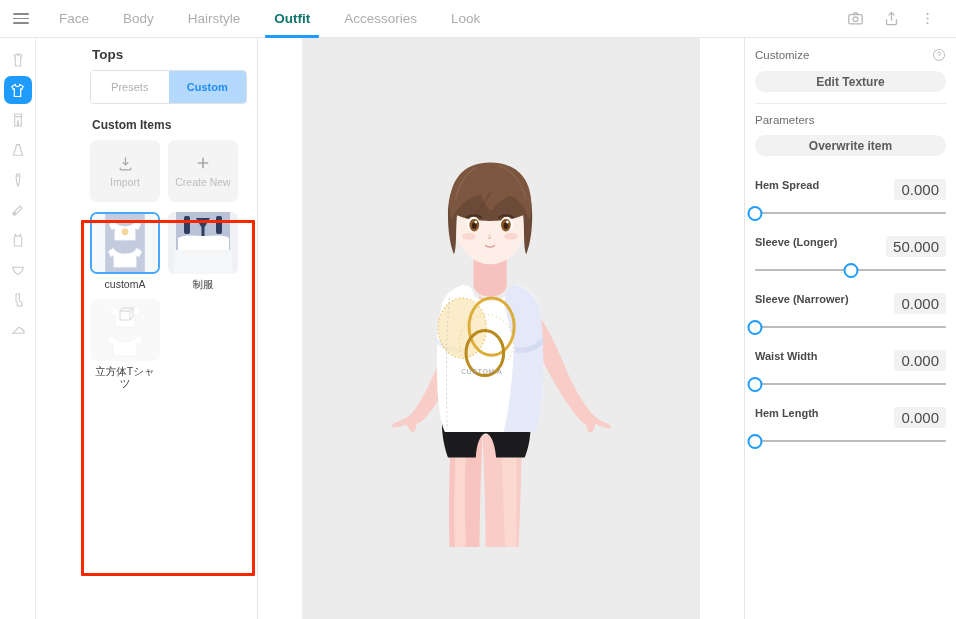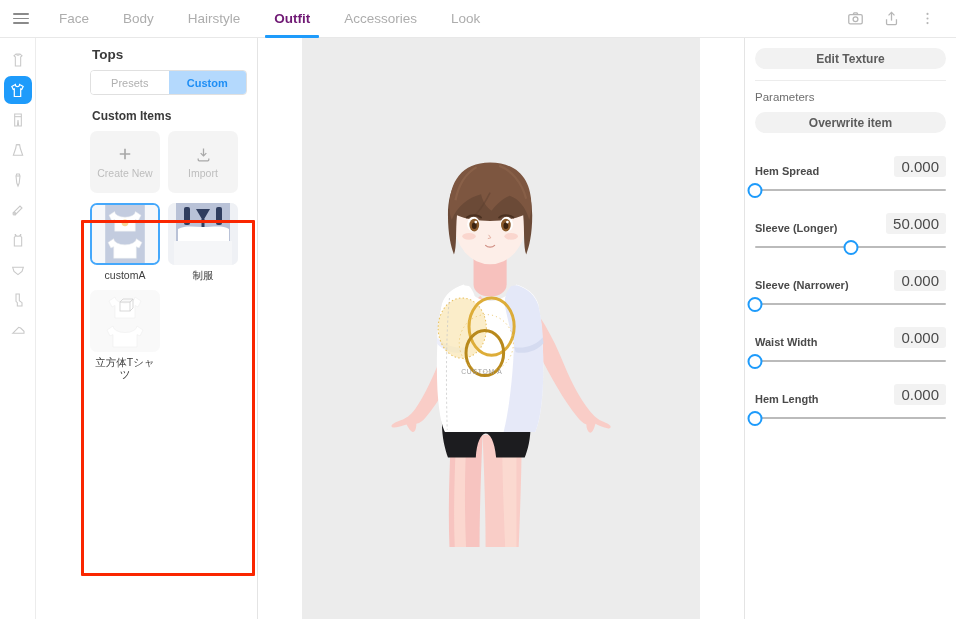--- a/index.html
+++ b/index.html
@@ -26,21 +26,21 @@
   }
   .hamburger span { display: block; width: 16px; height: 1.5px; background: #8a8a8a; border-radius: 1px; }
 
   .tabs { display: flex; align-items: center; height: 38px; }
   .tab {
     position: relative;
     padding: 0 17px; height: 38px;
     display: flex; align-items: center; justify-content: center;
     font-size: 13.5px; color: #adadad; cursor: pointer; white-space: nowrap;
   }
-  .tab.active { color: #701a75; font-weight: bold; }
+  .tab.active { color: #0f766e; font-weight: bold; }
   .tab.active::after {
     content: ""; position: absolute; left: 8px; right: 8px; bottom: 0;
     height: 3px; background: #1e9bfb; border-radius: 1px;
   }
 
   .topbar-right {
     margin-left: auto; display: flex; align-items: center;
     gap: 6px; padding-right: 14px;
   }
   .tb-icon {
@@ -71,21 +71,21 @@
     border-right: 1px solid #e4e4e4;
     padding: 0 10px;
     position: relative;
     display: flex; flex-direction: column;
   }
   .panel-title {
     font-size: 13.5px; font-weight: bold; color: #3a3a3a;
     margin: 9px 0 8px 2px;
   }
   .seg {
-    display: flex; height: 25px; border: 1px solid #e0e0e0; border-radius: 4px;
+    display: flex; height: 34px; border: 1px solid #e0e0e0; border-radius: 4px;
     overflow: hidden; margin-bottom: 14px;
   }
   .seg-btn {
     flex: 1; display: flex; align-items: center; justify-content: center;
     font-size: 11px; color: #b0b0b0; cursor: pointer; background: #ffffff;
   }
   .seg-btn.active { background: #b4d9fd; color: #1e8ef5; font-weight: bold; }
 
   .subtitle { font-size: 12px; font-weight: bold; color: #3a3a3a; margin: 0 0 8px 2px; }
 
@@ -128,21 +128,21 @@
   .pill {
     height: 21px; border-radius: 11px; background: #f2f2f2;
     display: flex; align-items: center; justify-content: center;
     font-size: 12px; color: #5c5c5c; cursor: pointer; margin-bottom: 9px;
     font-weight: bold;
   }
   .rp-divider { height: 1px; background: #ececec; margin: 2px 0 10px 0; }
   .rp-section { font-size: 11.5px; color: #6e6e6e; margin-bottom: 9px; }
 
   .slider-block { margin-top: 14px; }
-  .slider-row { display: flex; align-items: flex-end; justify-content: space-between; }
+  .slider-row { display: flex; align-items: flex-start; justify-content: space-between; }
   .slider-label { font-size: 11px; color: #4a4a4a; font-weight: bold; }
   .slider-val {
     font-size: 15px; color: #4a4a4a; background: #f2f2f2;
     border-radius: 3px; padding: 2px 7px; min-width: 48px; text-align: center;
   }
   .track-wrap { position: relative; height: 18px; margin-top: 4px; }
   .track {
     position: absolute; left: 0; right: 0; top: 8px; height: 2px; background: #bbbbbb; border-radius: 1px;
   }
   .thumbdot {
@@ -259,36 +259,36 @@
       <div class="panel-title">Tops</div>
 
       <div class="seg">
         <div class="seg-btn">Presets</div>
         <div class="seg-btn active">Custom</div>
       </div>
 
       <div class="subtitle">Custom Items</div>
 
       <div class="tile-grid" style="margin-bottom:10px;">
-        <div class="tile-wrap">
-          <div class="tile">
-            <svg width="18" height="18" viewBox="0 0 24 24" fill="none" stroke="#a8a8a8" stroke-width="2.2">
-              <path d="M12 5v14M5 12h14"></path>
-            </svg>
-            <span>Create New</span>
-          </div>
-        </div>
         <div class="tile-wrap">
           <div class="tile">
             <svg width="17" height="17" viewBox="0 0 24 24" fill="none" stroke="#a8a8a8" stroke-width="1.8">
               <path d="M12 3.5v10"></path>
                 <path d="M8 10l4 4 4-4"></path>
                 <path d="M4.5 17.5v2a1.5 1.5 0 001.5 1.5h12a1.5 1.5 0 001.5-1.5v-2"></path>
             </svg>
             <span>Import</span>
+          </div>
+        </div>
+        <div class="tile-wrap">
+          <div class="tile">
+            <svg width="18" height="18" viewBox="0 0 24 24" fill="none" stroke="#a8a8a8" stroke-width="2.2">
+              <path d="M12 5v14M5 12h14"></path>
+            </svg>
+            <span>Create New</span>
           </div>
         </div>
       </div>
 
       <div class="tile-grid">
 
         <div class="tile-wrap">
           <div class="thumb selected">
             <svg width="100%" height="100%" viewBox="0 0 70 62" preserveAspectRatio="none">
               <rect width="70" height="62" fill="#f7f8fa"></rect>
@@ -397,20 +397,30 @@
 
         <ellipse cx="222" cy="168" rx="9" ry="4.5" fill="#f9c6bd" opacity=".6"></ellipse>
         <ellipse cx="278" cy="168" rx="9" ry="4.5" fill="#f9c6bd" opacity=".6"></ellipse>
 
         <path d="M248 166 L251 170 L247 171" stroke="#e0a89a" stroke-width="1.2" fill="none"></path>
         <path d="M244 180 C247 183 253 183 256 180" stroke="#d08f84" stroke-width="1.6" fill="none" stroke-linecap="round"></path>
       </svg>
     </div>
 
     <div class="rightpanel">
+      <div class="rp-head">
+        <span class="rp-title">Customize</span>
+        <span class="helpicon">
+          <svg width="14" height="14" viewBox="0 0 24 24" fill="none" stroke="currentColor" stroke-width="1.8">
+            <circle cx="12" cy="12" r="9.5"></circle>
+            <path d="M9.6 9.3a2.5 2.5 0 114.3 1.9c-.9.9-1.9 1.3-1.9 2.6"></path>
+            <circle cx="12" cy="17" r=".9" fill="currentColor" stroke="none"></circle>
+          </svg>
+        </span>
+      </div>
 
       <div class="pill">Edit Texture</div>
 
       <div class="rp-divider"></div>
 
       <div class="rp-section">Parameters</div>
 
       <div class="pill">Overwrite item</div>
 
       <div class="slider-block">

